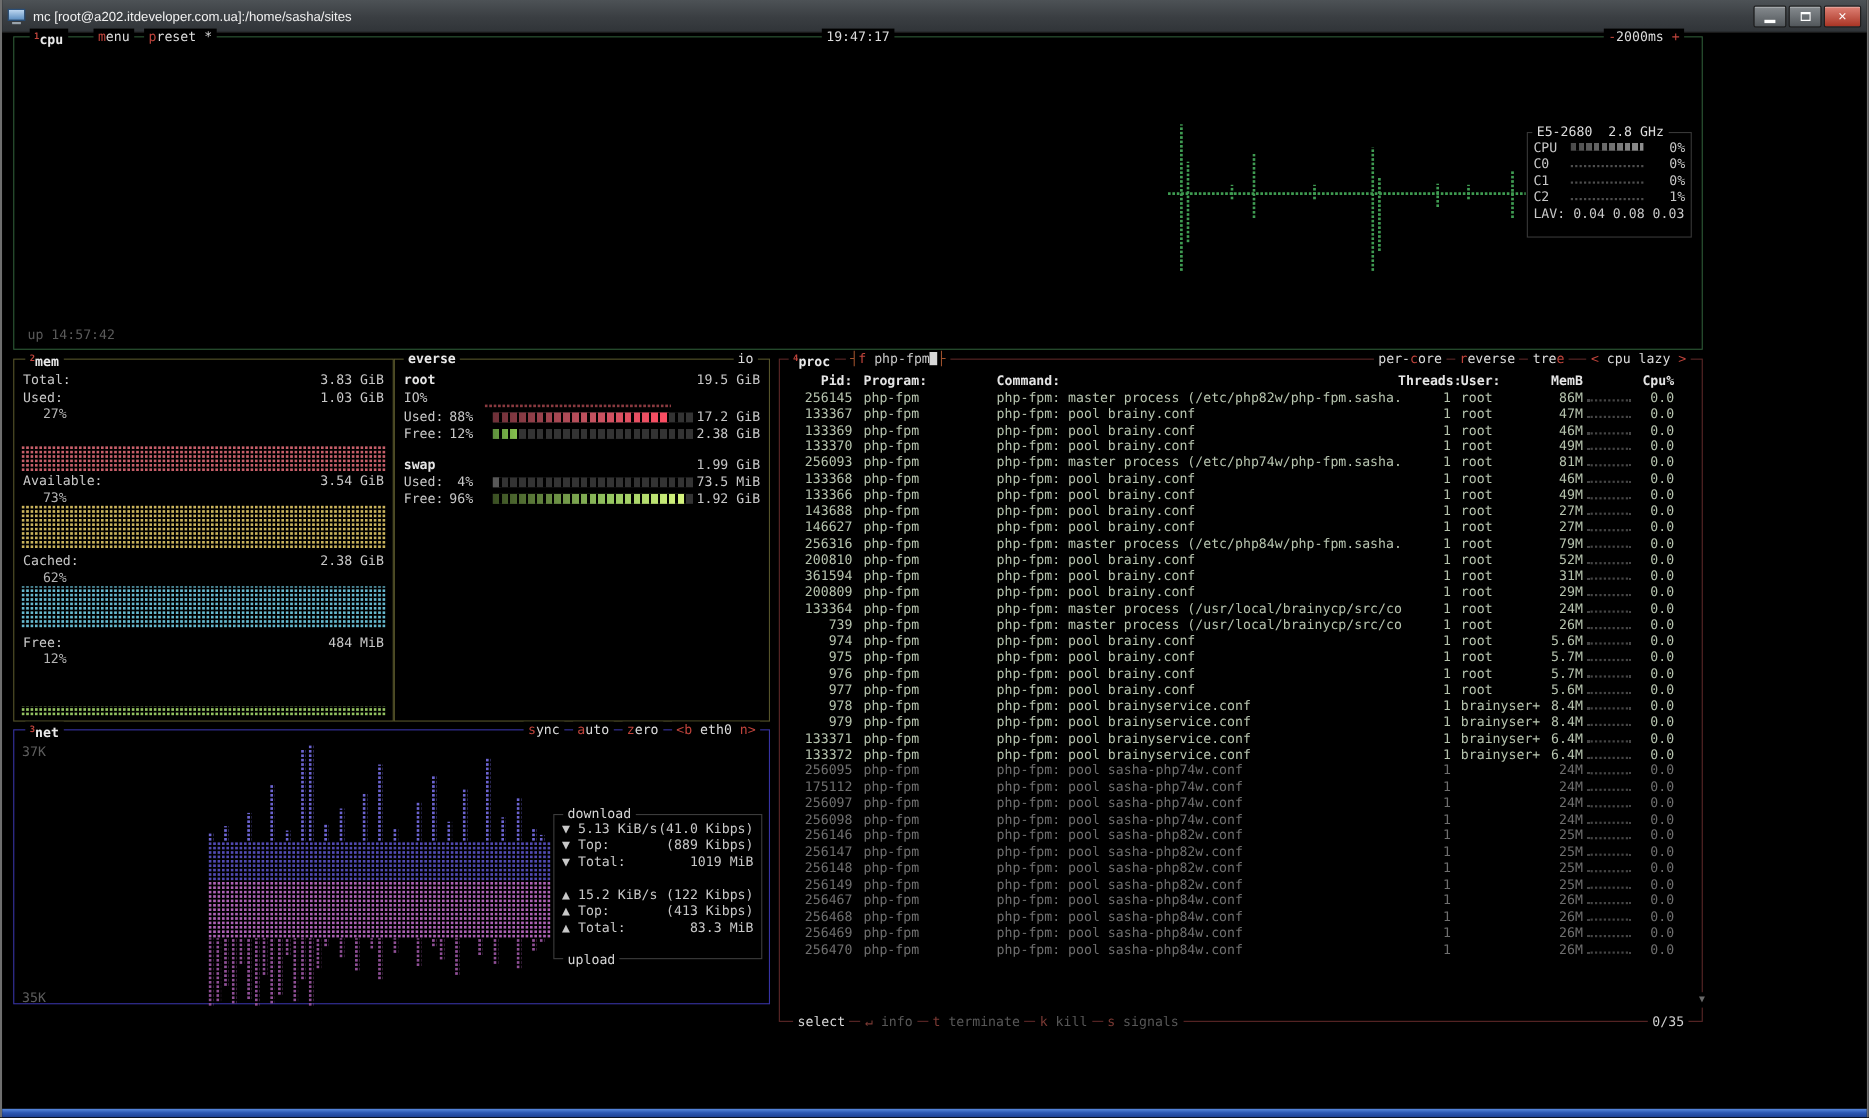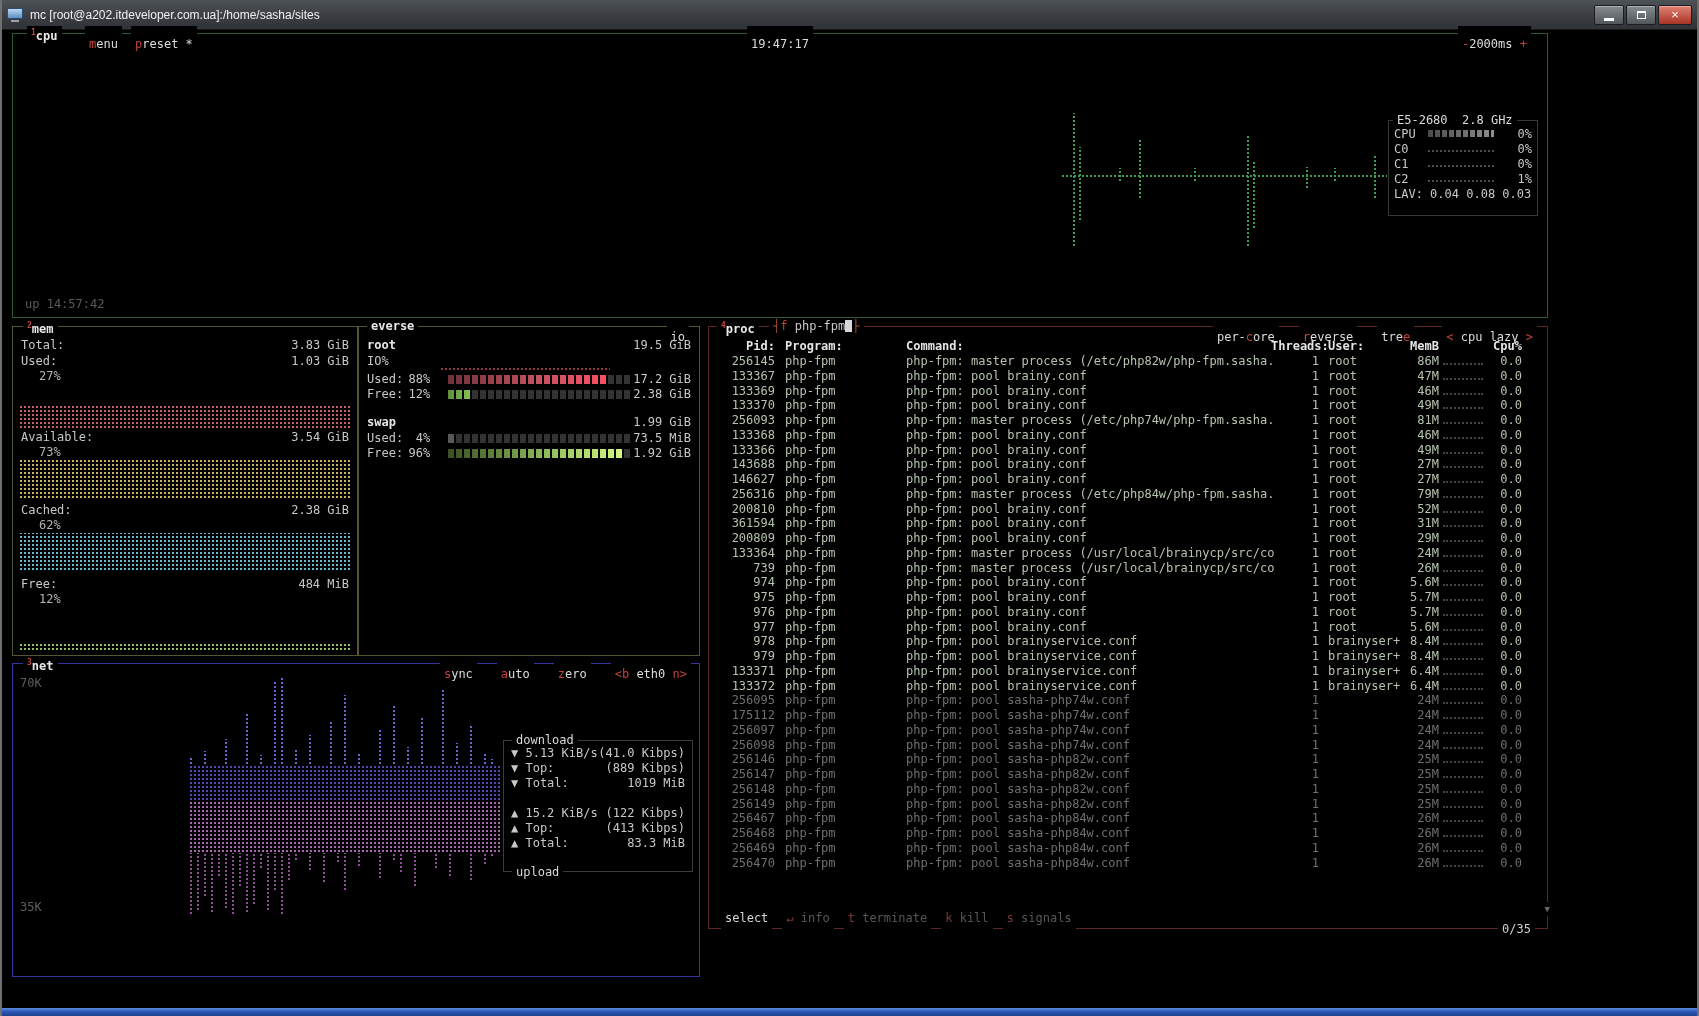--- a/index.html
+++ b/index.html
@@ -17,21 +17,21 @@
   .wbtn.close{background:linear-gradient(#df8276,#a93424);width:34px}
   .g-min{width:10px;height:3px;background:#fff;margin-top:9px}
   .g-max{width:9px;height:8px;border:1px solid #fff;border-top:2px solid #fff}
 
   
   .term{position:absolute;top:30px;left:0;right:0;height:978px;background:#000;font-size:12px;line-height:14px;color:#c8c8c8}
   .term span{white-space:pre}
   .box{position:absolute;border:1px solid #444}
   .btitle{position:absolute;top:-8px;background:#000;padding:0 4px;color:#e9e9e9;font-weight:bold;line-height:14px}
   .bbot{position:absolute;bottom:-8px;background:#000;padding:0 4px;line-height:14px}
-  .btag{background:#000;padding:11px 4px;color:#dcdcdc;line-height:14px}
+  .btag{background:#000;padding:0 4px;color:#dcdcdc;line-height:14px}
   .sup{color:#c0443c;font-size:8px;vertical-align:5px;font-weight:bold}
   .key{color:#c0443c}
   .dimtx{color:#5e5e5e}
   .dots{background-image:radial-gradient(circle at 2px 2px,var(--dc) 1.15px,transparent 1.35px);background-size:4px 4px;background-position:bottom left}
   .band{position:absolute}
   .vspike{position:absolute;width:4px}
   .gcol{position:absolute;width:5px}
 
   
   .cpanel{position:absolute;left:1375px;top:86px;width:150px;height:96px;border:1px solid #383838;padding-top:5px}
@@ -82,21 +82,21 @@
   .pc-mem{left:680px;width:44px;text-align:right}
   .pc-dots{left:728px;width:40px;height:9px;top:2px;border-bottom:2px dotted #454545}
   .pc-cpu{left:773px;width:34px;text-align:right}
   .pfoot{position:absolute;bottom:-8px;left:12px;display:flex;gap:10px}
   .foot{color:#575757}
   .foot.bright{color:#d8d8d8}
   .fkey{color:#7c3a34}
   .searchtag{position:absolute;top:-8px;left:60px;background:#000;padding:0 4px;line-height:14px}
   .brk{color:#a0522d}
   .cursor{display:inline-block;width:7px;height:12px;background:#d8d8d8;vertical-align:-2px}
-  .toggles{position:absolute;top:-8px;right:10px;display:flex;gap:20px;line-height:14px}
+  .toggles{position:absolute;top:-8px;right:10px;display:flex;gap:8px;line-height:14px}
   .scrolldn{position:absolute;right:-5px;bottom:12px;background:#000;color:#6a6a6a;font-size:9px;padding:0 2px}
 
   
   .strip{position:absolute;left:0;right:0;bottom:0;height:8px;background:linear-gradient(#5a8ade,#2c57b4 45%,#1c3e90)}
 </style>
 </head>
 <body>
 
 <div class="window">
 
@@ -245,30 +245,30 @@
       </div>
       <div class="drow" style="top:119px">
         <span class="dl"><span>Free:</span><span class="dpct">96%</span></span>
         <div class="dmeter">
             <div class="mfill sf" style="width: 96%;"></div>
           </div>
         <span class="dval">1.92 GiB</span>
       </div>
     </div>
 
-    <div class="box" style="left:10px;top:633px;width:688px;height:314px;border-color:#3733a3">
+    <div class="box" style="left:10px;top:633px;width:688px;height:250px;border-color:#3733a3">
       <span class="btitle" style="left:10px"><span class="sup">3</span><span>net</span></span>
       <div class="toggles" style="right:8px">
         <span class="btag"><span class="key">s</span><span>ync</span></span>
         <span class="btag"><span class="key">a</span><span>uto</span></span>
         <span class="btag"><span class="key">z</span><span>ero</span></span>
         <span class="btag"><span class="key">&lt;</span><span class="key">b</span><span> eth0 </span><span class="key">n</span><span class="key">&gt;</span></span>
       </div>
 
-      <span class="dimtx" style="position:absolute;left:7px;top:12px">70K</span>
+      <span class="dimtx" style="position:absolute;left:7px;top:12px">37K</span>
       <span class="dimtx" style="position:absolute;left:7px;top:236px">35K</span>
 
       <div class="ggroup" style="left:176px;top:9px;width:312px;height:128px">
         <div class="band dots" style="left:0;right:0;bottom:0;height:36px;--dc:#514ab2"></div>
       <div class="gcol dots" style="left: 0px; bottom: 36px; height: 8px; --dc: #6c64d2;"></div>
           <div class="gcol dots" style="left: 14px; bottom: 36px; height: 14px; --dc: #6c64d2;"></div>
           <div class="gcol dots" style="left: 35px; bottom: 36px; height: 26px; --dc: #6c64d2;"></div>
           <div class="gcol dots" style="left: 56px; bottom: 36px; height: 52px; --dc: #6c64d2;"></div>
           <div class="gcol dots" style="left: 70px; bottom: 36px; height: 10px; --dc: #6c64d2;"></div>
           <div class="gcol dots" style="left: 84px; bottom: 36px; height: 84px; --dc: #6c64d2;"></div>

